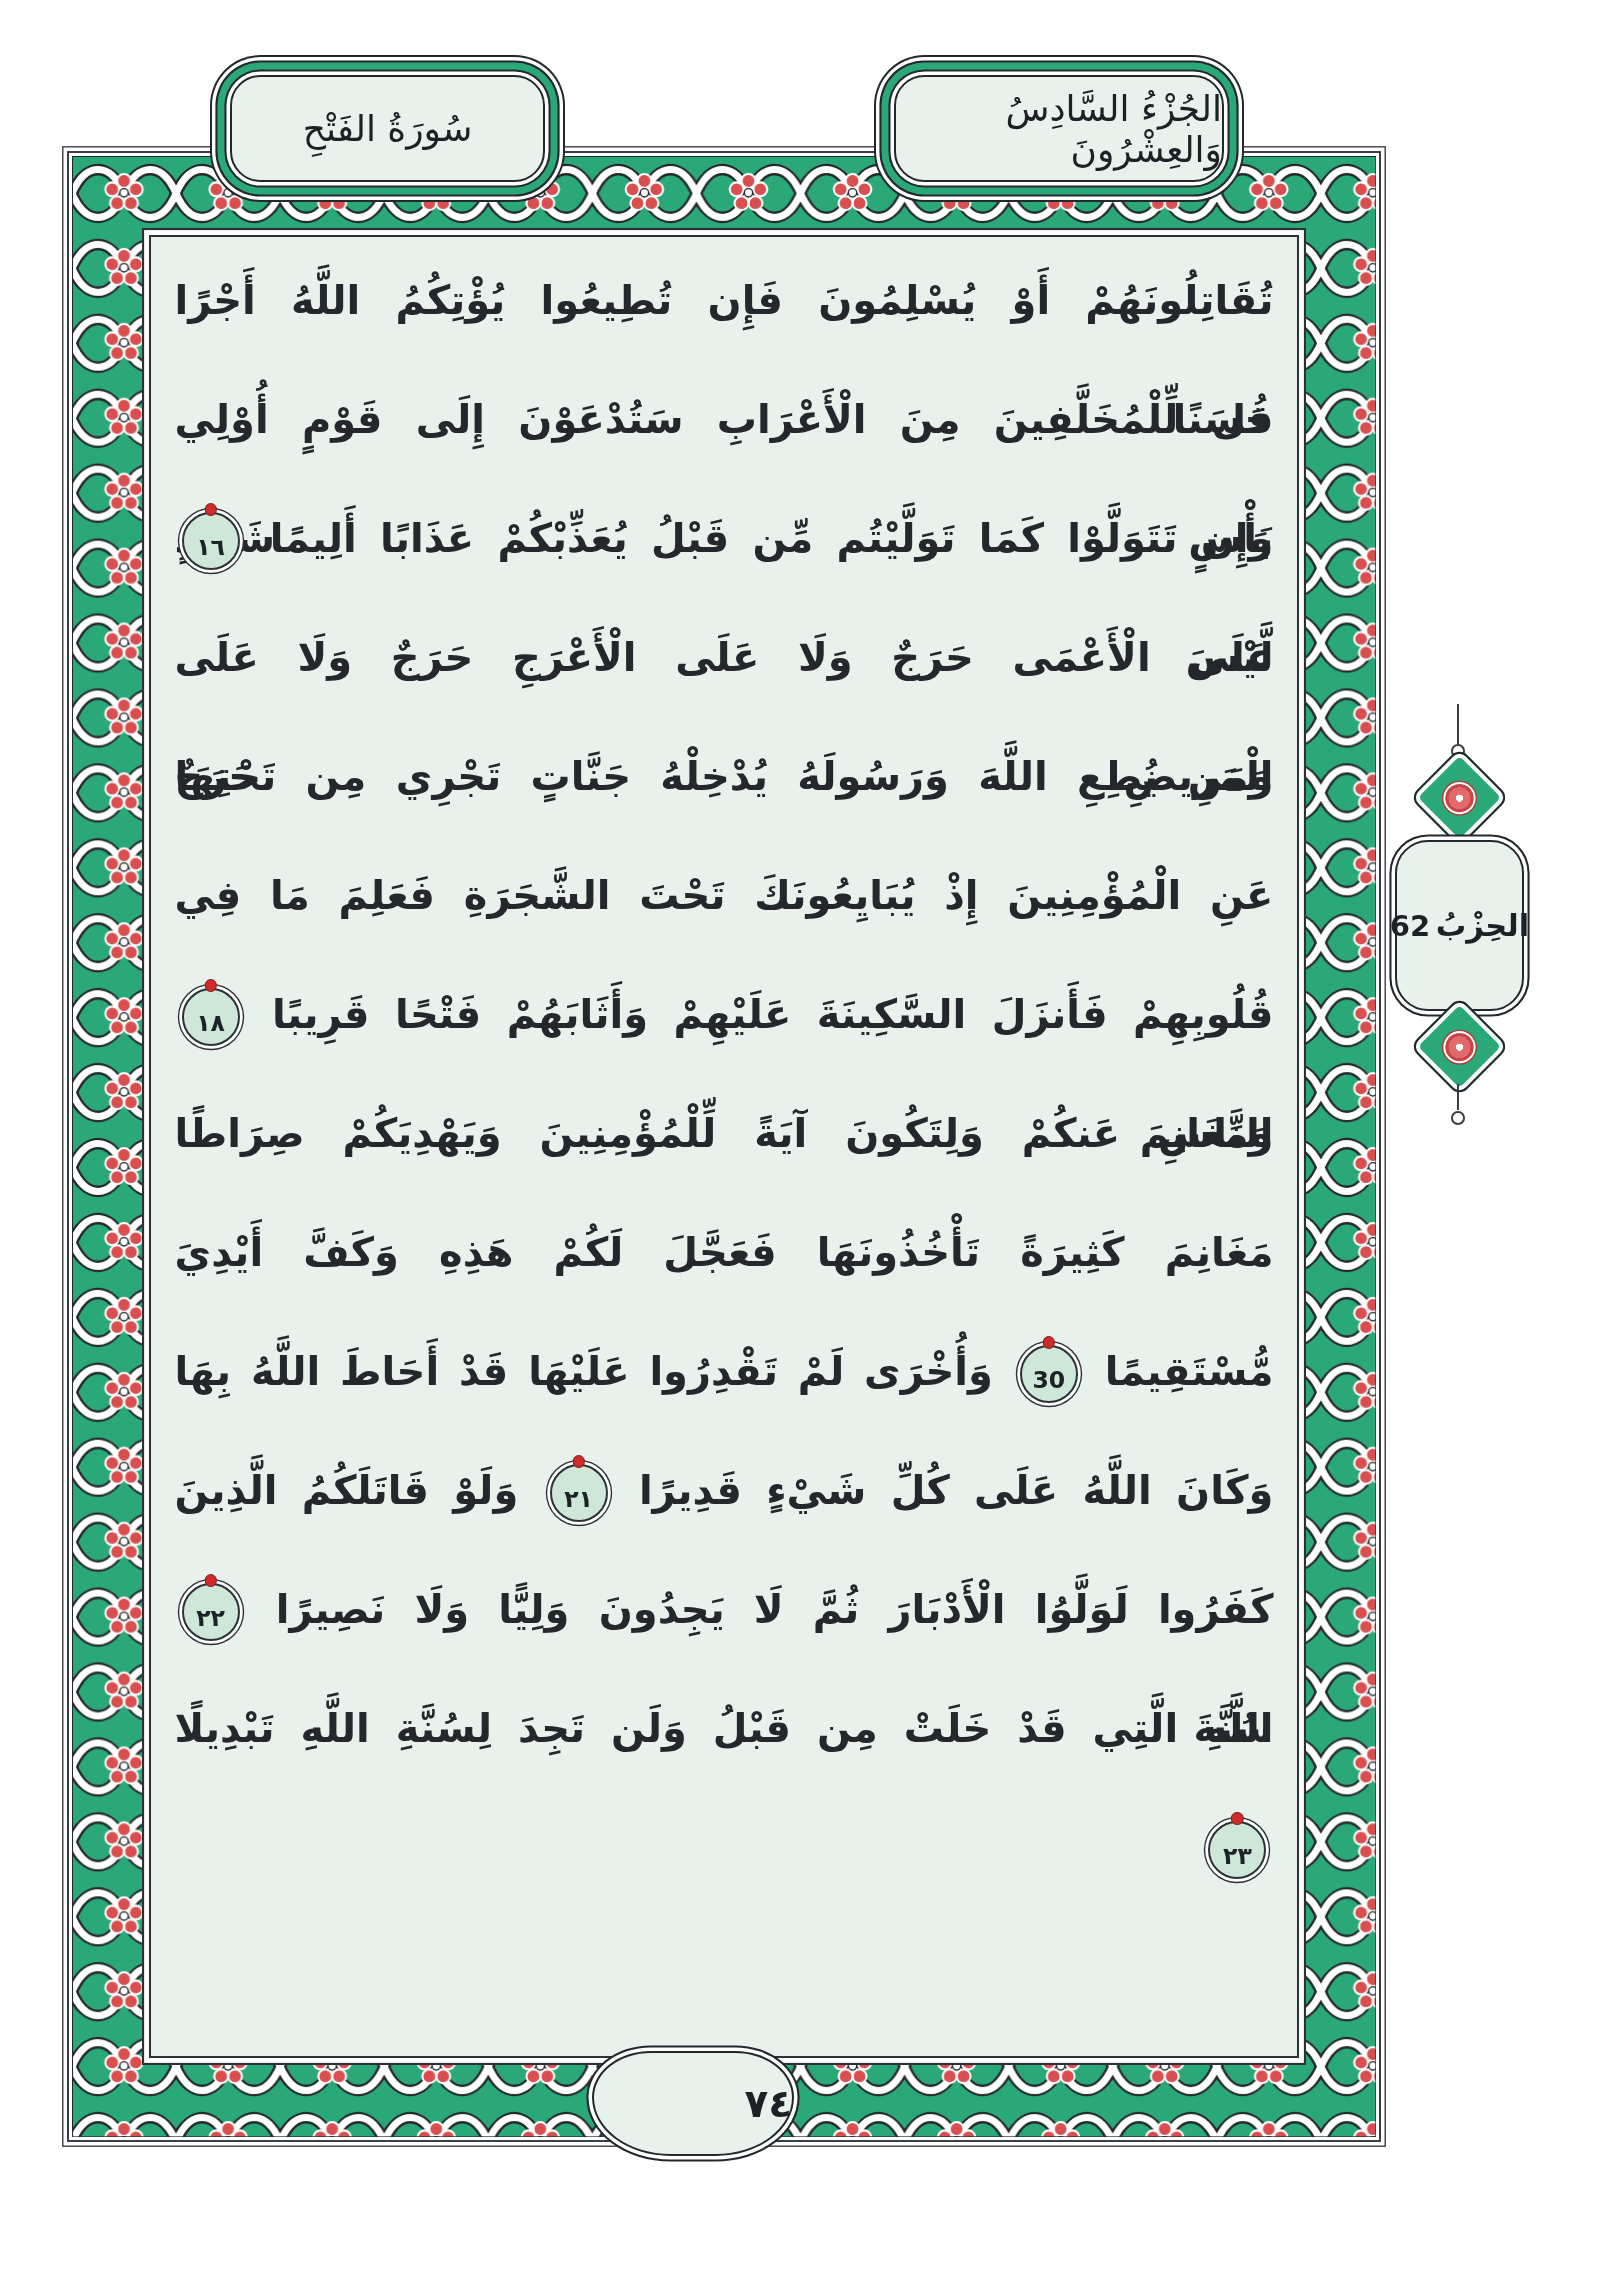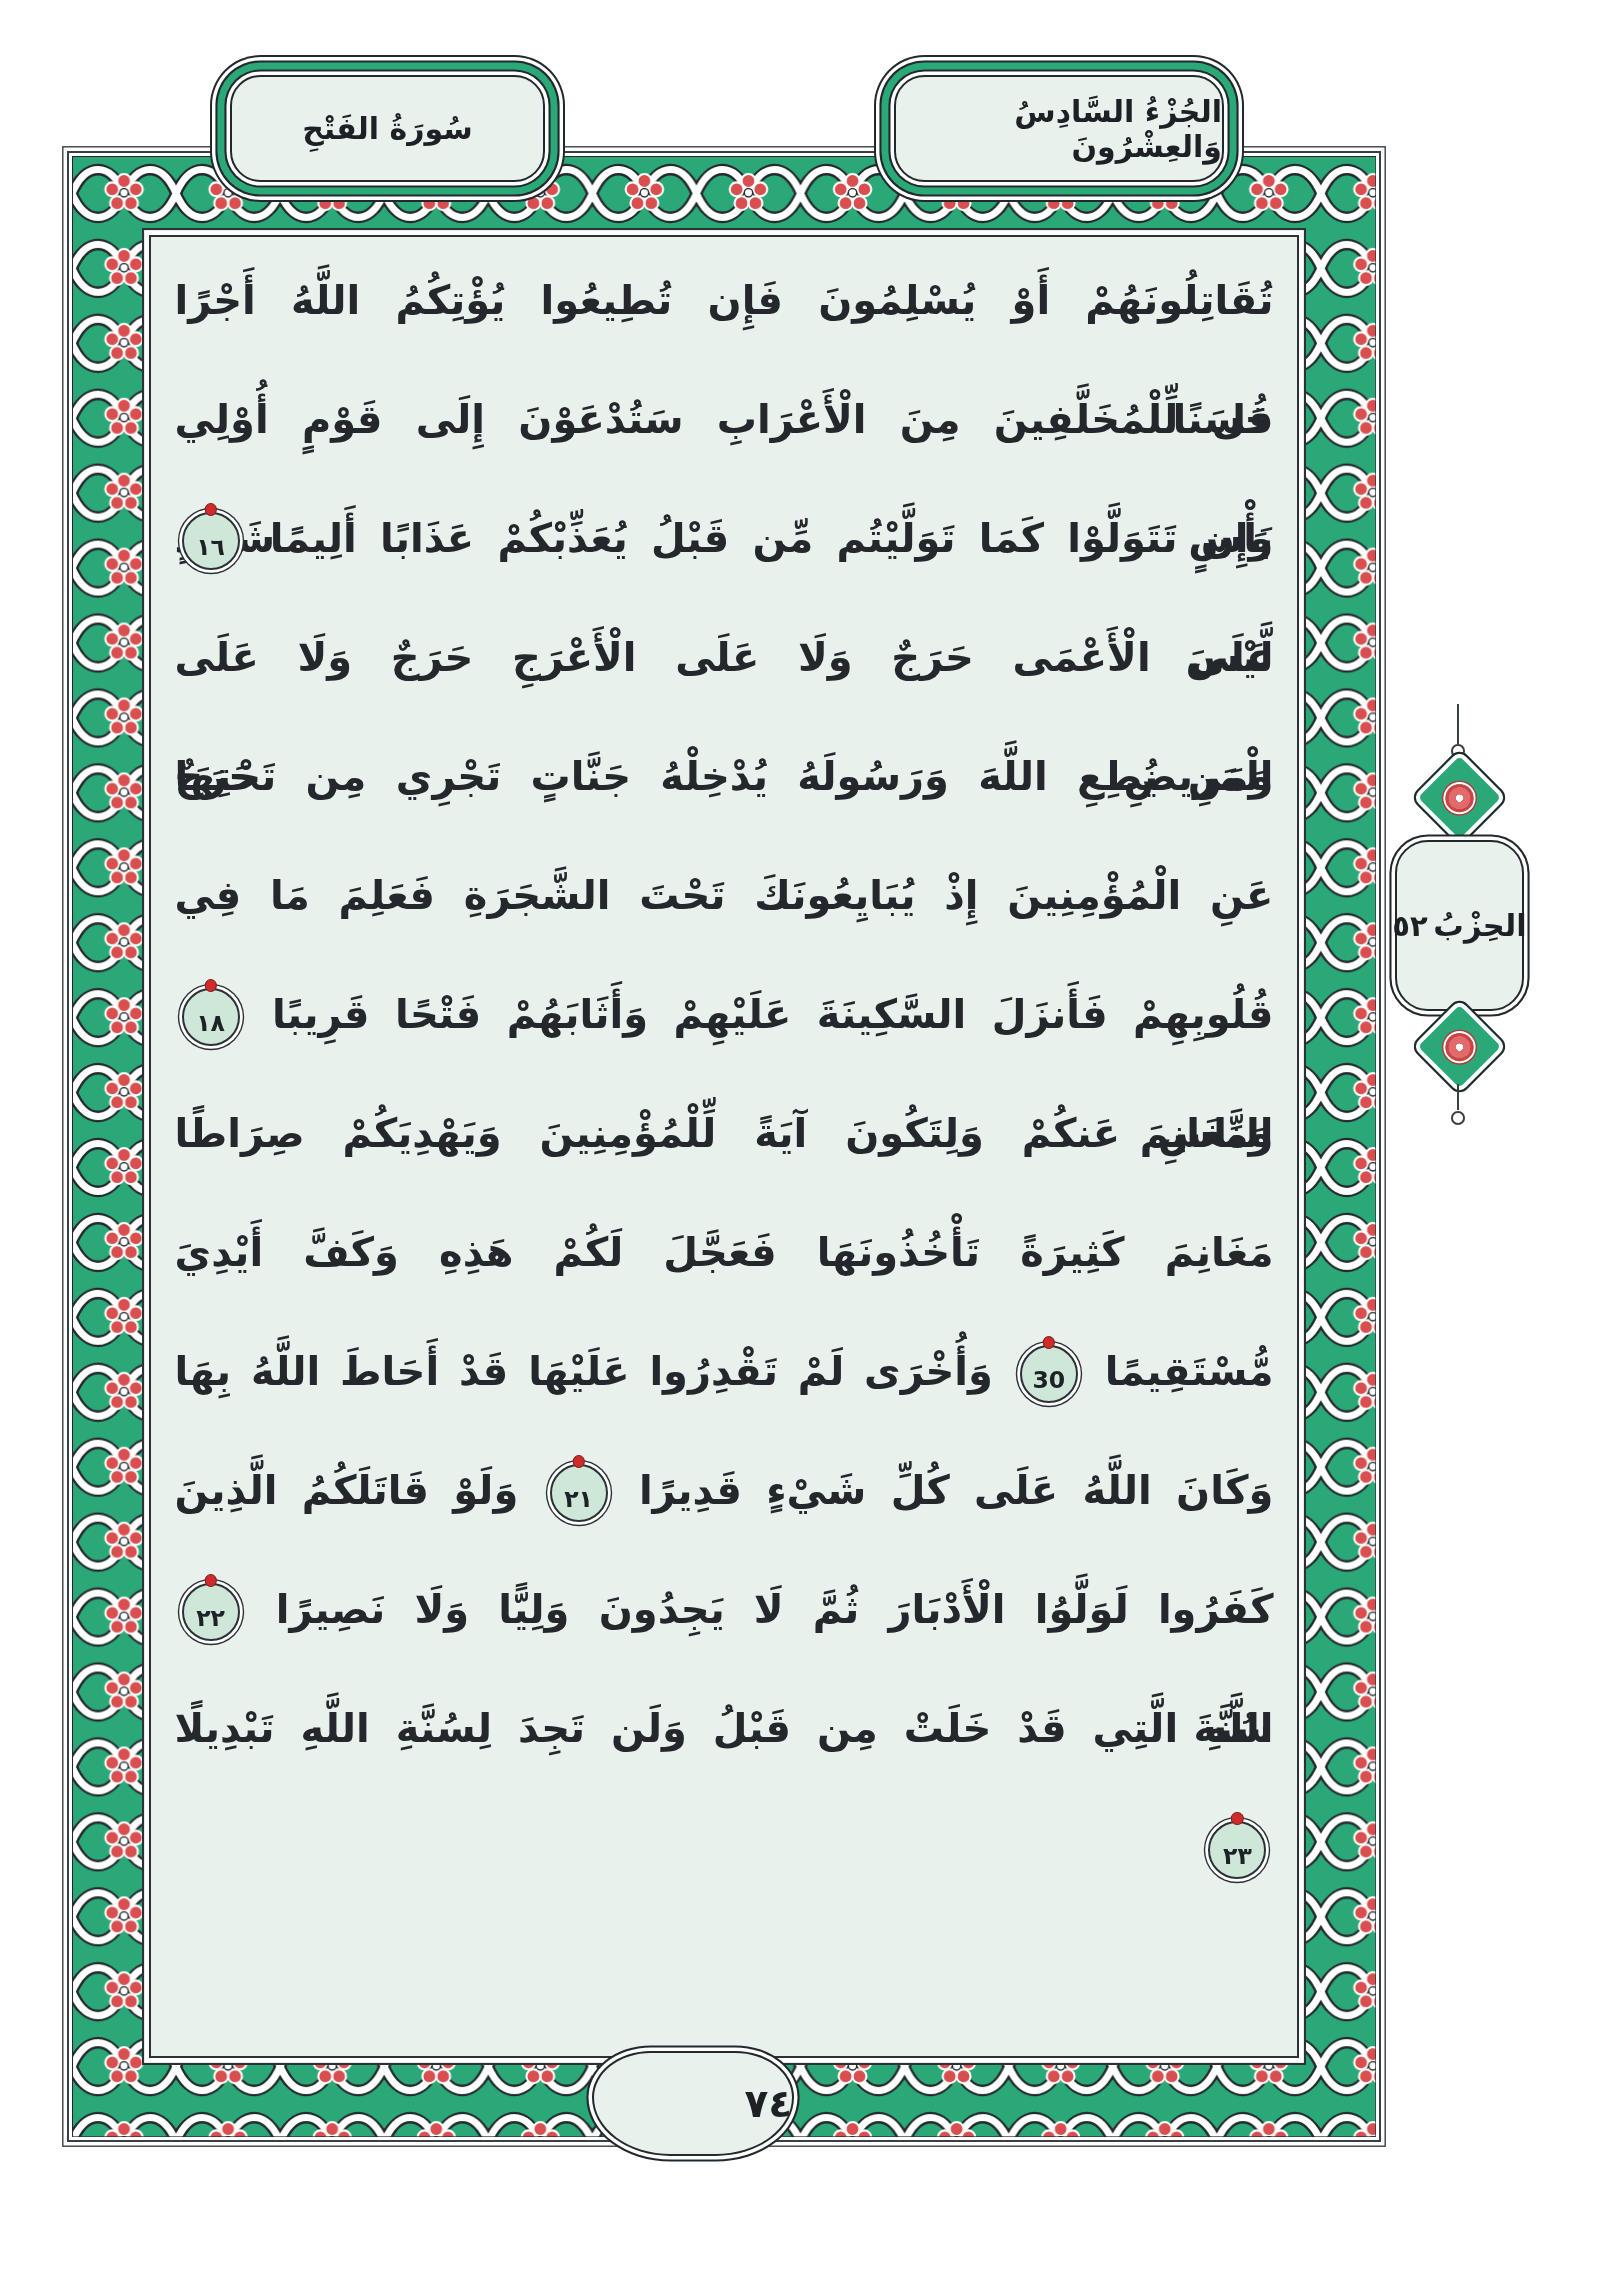--- a/index.html
+++ b/index.html
@@ -46,21 +46,21 @@
   .vnum{font-size:23.6px;font-weight:bold;color:#1d2226;display:inline-block;line-height:normal;}
   .hizb-star{font-size:32px;vertical-align:middle;margin:0 4.2px;color:var(--ink);}
   
   .cartouche{
     position:absolute;top:75px;height:103px;background:var(--mint);
     border:2.1px solid #23282c;border-radius:30.5px;
     box-shadow:0 0 0 3.5px #fff,0 0 0 5.6px #23282c,0 0 0 12.5px var(--green),
                0 0 0 14.6px #23282c,0 0 0 18px #fff,0 0 0 20px #23282c;
     display:flex;align-items:center;justify-content:center;direction:rtl;z-index:5;
   }
-  .cartouche .label{font-size:30px;font-weight:bold;color:#1d2125;}
+  .cartouche .label{font-size:36px;font-weight:normal;color:#1d2125;}
   .cartouche.surah{left:230px;width:311px;}
   .cartouche.juz{left:894px;width:326px;}
   
   .pageno{
     position:absolute;left:592px;top:2051px;width:198px;height:101px;
     background:var(--mint);border:2.1px solid #23282c;
     border-radius:62px 62px 83px 83px / 49px 49px 62px 62px;
     box-shadow:0 0 0 3.5px #fff,0 0 0 5.6px #23282c;
     display:flex;align-items:center;justify-content:flex-end;z-index:5;
   }
@@ -149,21 +149,21 @@
 </div>
 
 <div class="hizb">
   <div class="h-line top"></div>
   <div class="h-dot top"></div>
   <div class="diamond top">
     <div class="flower"></div>
   </div>
   <div class="hizb-box">
     <span class="label">الحِزْبُ</span>
-    <span class="num">٥٢</span>
+    <span class="num">62</span>
   </div>
   <div class="diamond bottom">
     <div class="flower"></div>
   </div>
   <div class="h-line bottom"></div>
   <div class="h-dot bottom"></div>
 </div>
 
 
 </body></html>

